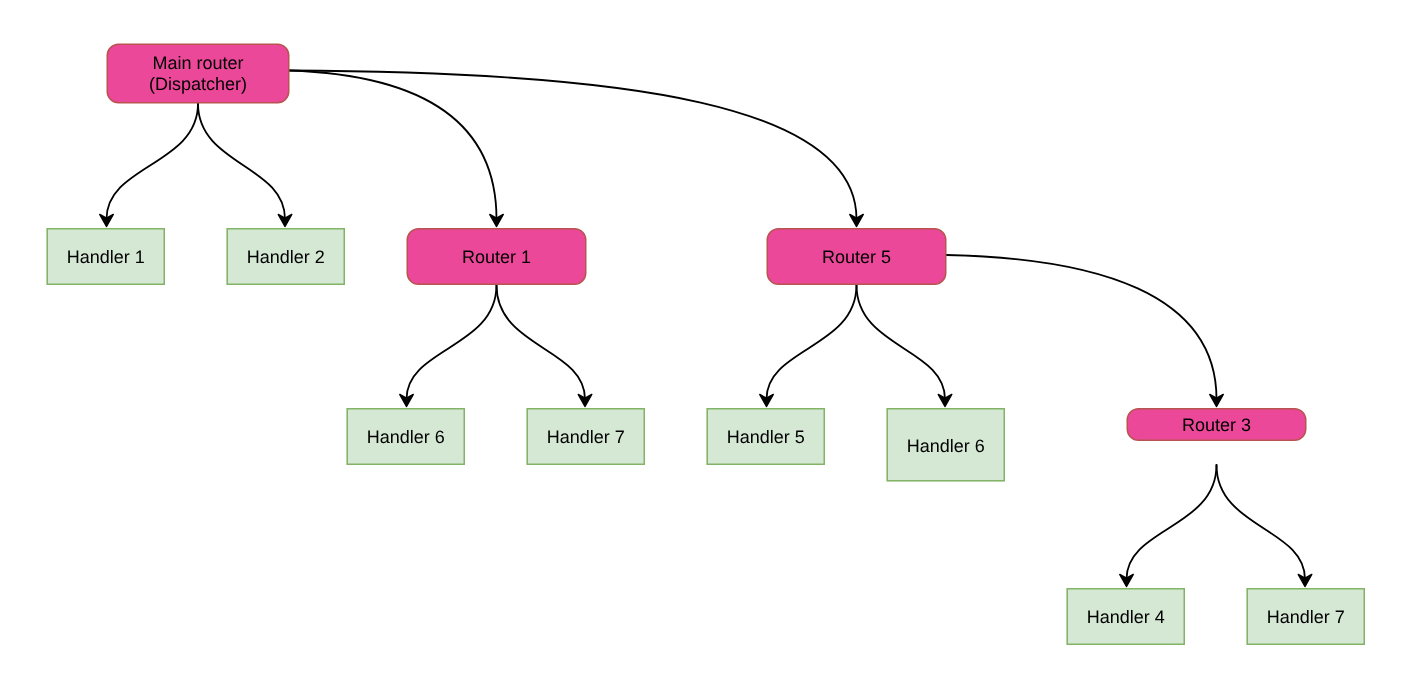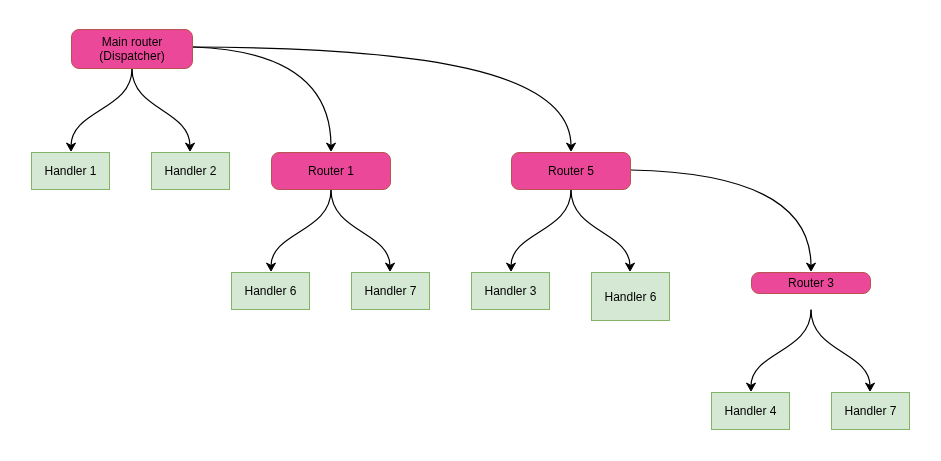--- a/index.html
+++ b/index.html
@@ -104,20 +104,20 @@
 
   <div id="nodes-layer">
       <div class="node-box node-router" style="left: 71px; top: 29px; width: 122px; height: 40px;"><span class="node-label">Main router
 (Dispatcher)</span></div>
       <div class="node-box node-handler" style="left: 31px; top: 152px; width: 79px; height: 38px;"><span class="node-label">Handler 1</span></div>
       <div class="node-box node-handler" style="left: 151px; top: 152px; width: 79px; height: 38px; align-items: center;"><span class="node-label">Handler 2</span></div>
       <div class="node-box node-router" style="left: 271px; top: 152px; width: 120px; height: 38px;"><span class="node-label">Router 1</span></div>
       <div class="node-box node-router" style="left: 511px; top: 152px; width: 120px; height: 38px;"><span class="node-label">Router 5</span></div>
       <div class="node-box node-handler" style="left: 231px; top: 272px; width: 79px; height: 38px;"><span class="node-label">Handler 6</span></div>
       <div class="node-box node-handler" style="left: 351px; top: 272px; width: 79px; height: 38px;"><span class="node-label">Handler 7</span></div>
-      <div class="node-box node-handler" style="left: 471px; top: 272px; width: 79px; height: 38px;"><span class="node-label">Handler 3</span></div>
+      <div class="node-box node-handler" style="left: 471px; top: 272px; width: 79px; height: 38px;"><span class="node-label">Handler 5</span></div>
       <div class="node-box node-handler" style="left: 591px; top: 272px; width: 79px; height: 49px;"><span class="node-label">Handler 6</span></div>
       <div class="node-box node-router" style="left: 751px; top: 272px; width: 120px; height: 22px; text-align: center;"><span class="node-label">Router 3</span></div>
       <div class="node-box node-handler" style="left: 711px; top: 392px; width: 79px; height: 38px;"><span class="node-label">Handler 4</span></div>
       <div class="node-box node-handler" style="left: 831px; top: 392px; width: 79px; height: 38px;"><span class="node-label">Handler 7</span></div>
     </div>
 
 </div>
 
 </body></html>

